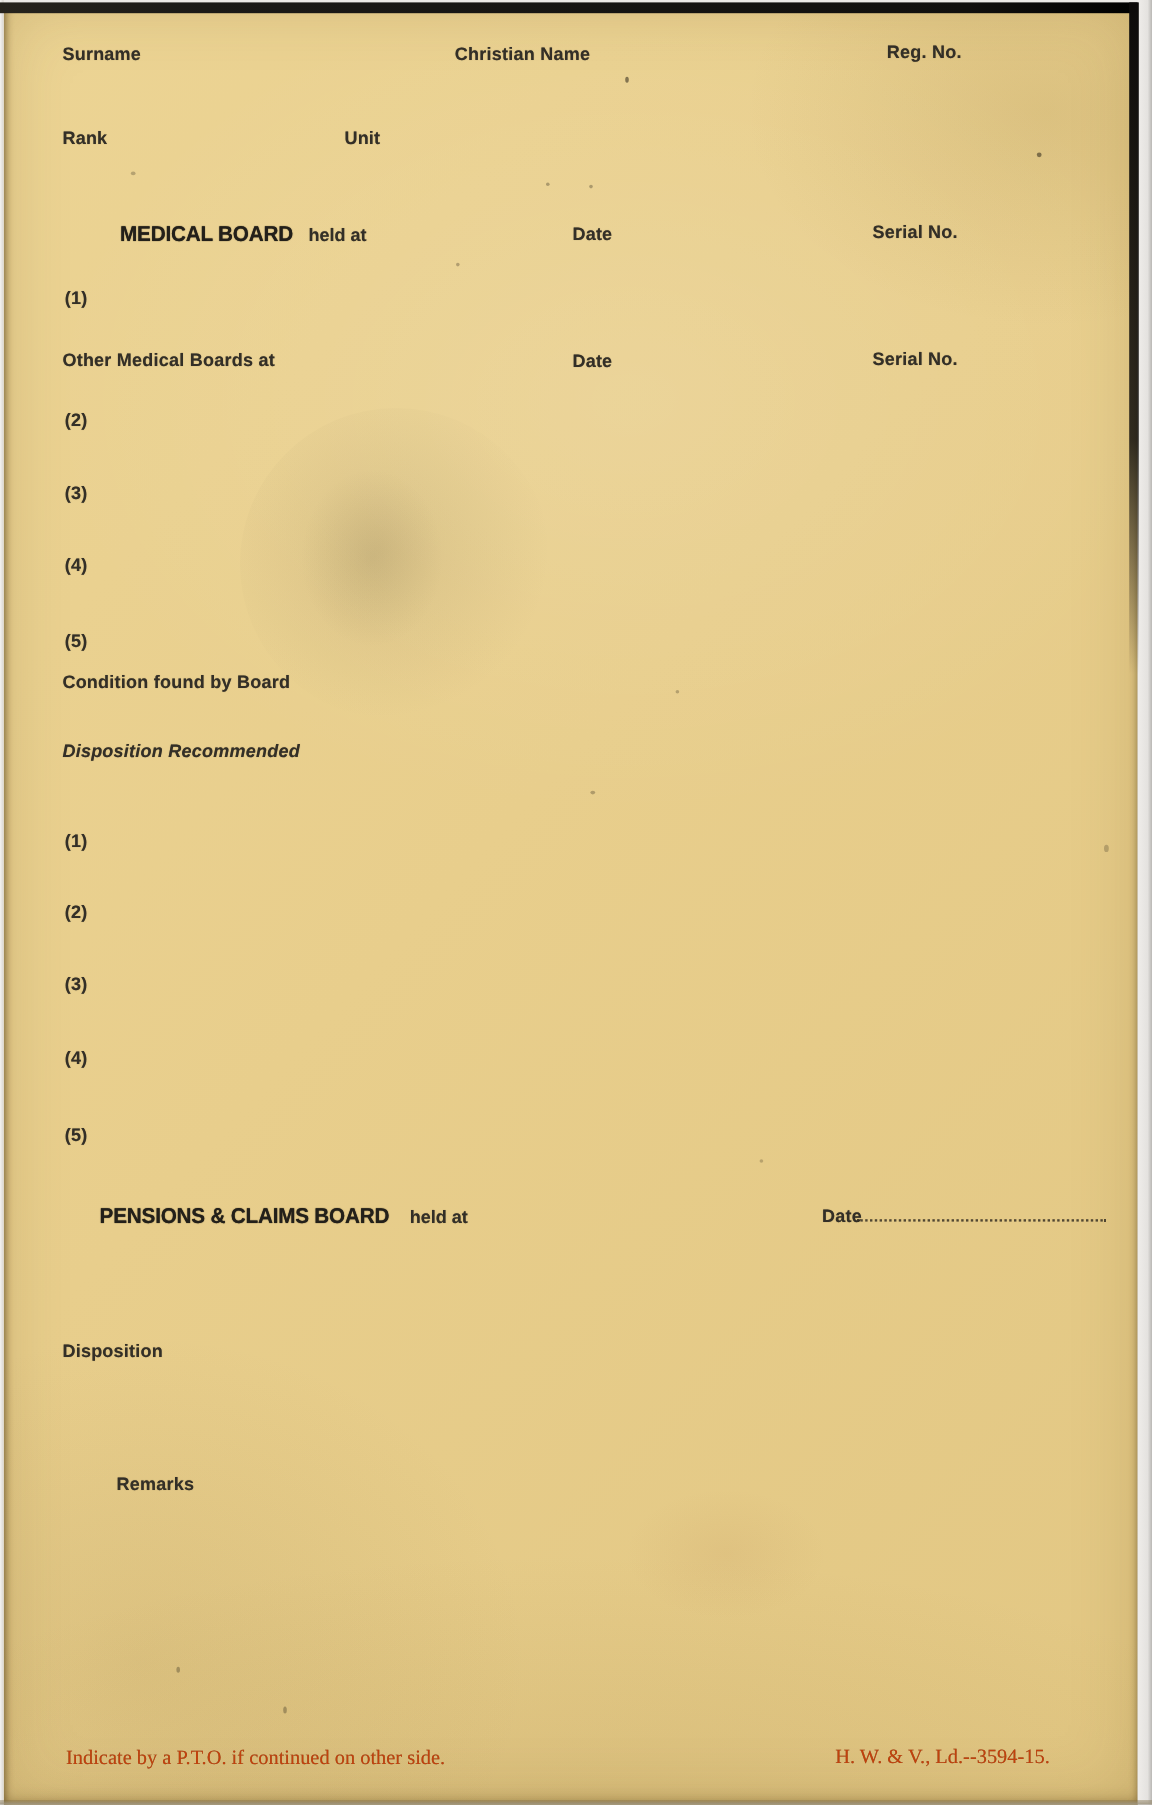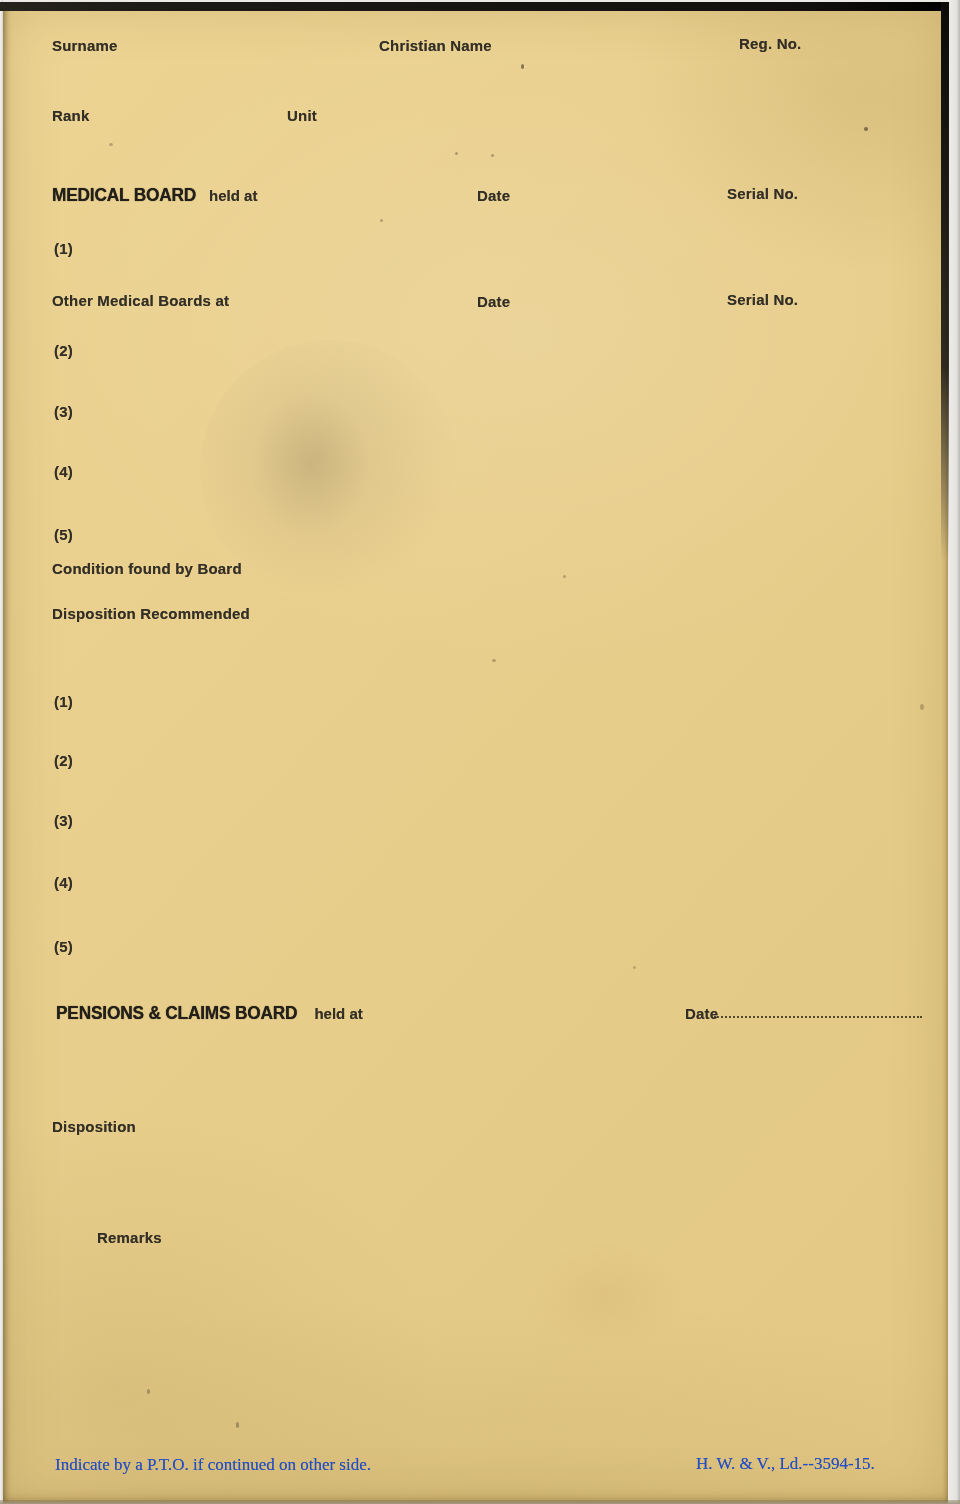--- a/index.html
+++ b/index.html
@@ -43,38 +43,38 @@
     position:absolute; border-radius:50%; pointer-events:none;
   }
   .speck { position:absolute; background:rgba(45,38,26,0.55); border-radius:50%; pointer-events:none; }
 
   
   .lbl {
     position:absolute; color:var(--ink); font-size:15px; font-weight:700;
     letter-spacing:0.2px; line-height:1; white-space:nowrap;
     text-shadow:0 0 0.6px rgba(40,35,25,0.55);
   }
-  .heading-row { position:absolute; white-space:nowrap; line-height:1; }
+  .heading-row { position:absolute; white-space:nowrap; line-height:1;margin-left:48px; }
   .heading {
     color:#23201a; font-size:18px; font-weight:800; letter-spacing:-0.2px;
     text-shadow:0 0 0.9px rgba(20,17,12,0.9);
     display:inline-block; transform:scaleX(0.96); transform-origin:left bottom;
   }
   .heading-suffix {
     color:var(--ink); font-size:15px; font-weight:700; margin-left:7px;
     text-shadow:0 0 0.6px rgba(40,35,25,0.55);
   }
   .num { font-size:15px; }
   .dotline {
     position:absolute; height:14px;
     border-bottom:2px dotted rgba(55,48,35,0.85);
   }
   .footer-text {
     position:absolute; font-family:"Liberation Serif", serif; font-weight:400;
-    color:#1d4ed8; font-size:17px; line-height:1; white-space:nowrap;
+    color:#c2410c; font-size:17px; line-height:1; white-space:nowrap;
     text-shadow:0 0 0.5px rgba(50,43,30,0.5);
   }
 </style>
 </head>
 <body>
 
 <div class="scan">
 
   <div class="paper"></div>
 
@@ -121,29 +121,29 @@
   <span class="lbl" style="left:52px;  top:293px;">Other Medical Boards at</span>
   <span class="lbl" style="left:477px; top:294px;">Date</span>
   <span class="lbl" style="left:727px; top:292px;">Serial No.</span>
 
   <span class="lbl num" style="left:54px; top:343px;">(2)</span>
   <span class="lbl num" style="left:54px; top:404px;">(3)</span>
   <span class="lbl num" style="left:54px; top:464px;">(4)</span>
   <span class="lbl num" style="left:54px; top:527px;">(5)</span>
 
   <span class="lbl" style="left:52px; top:549px;margin-top:12px;">Condition found by Board</span>
-  <span class="lbl" style="left:52px; top:606px;">Disposition Recommended</span>
+  <span class="lbl" style="left:52px; top:619px;font-style:italic;">Disposition Recommended</span>
 
   <span class="lbl num" style="left:54px; top:694px;">(1)</span>
   <span class="lbl num" style="left:54px; top:753px;">(2)</span>
   <span class="lbl num" style="left:54px; top:813px;">(3)</span>
   <span class="lbl num" style="left:54px; top:875px;">(4)</span>
   <span class="lbl num" style="left:54px; top:939px;">(5)</span>
 
-  <div class="heading-row" style="left:56px; top:1004px;">
+  <div class="heading-row" style="left:35px; top:1004px;">
     <span class="heading">PENSIONS &amp; CLAIMS BOARD</span><span class="heading-suffix">held at</span>
   </div>
   <span class="lbl" style="left:685px; top:1006px;">Date</span>
   <span class="dotline" style="left:714px; top:1004px; width:208px;"></span>
 
   <span class="lbl" style="left:52px; top:1119px;">Disposition</span>
   <span class="lbl" style="left:52px; top:1230px;margin-left:45px;">Remarks</span>
 
   <span class="footer-text" style="left:55px;  top:1456px;">Indicate by a P.T.O. if continued on other side.</span>
   <span class="footer-text" style="left:696px; top:1455px;">H. W. &amp; V., Ld.--3594-15.</span>

